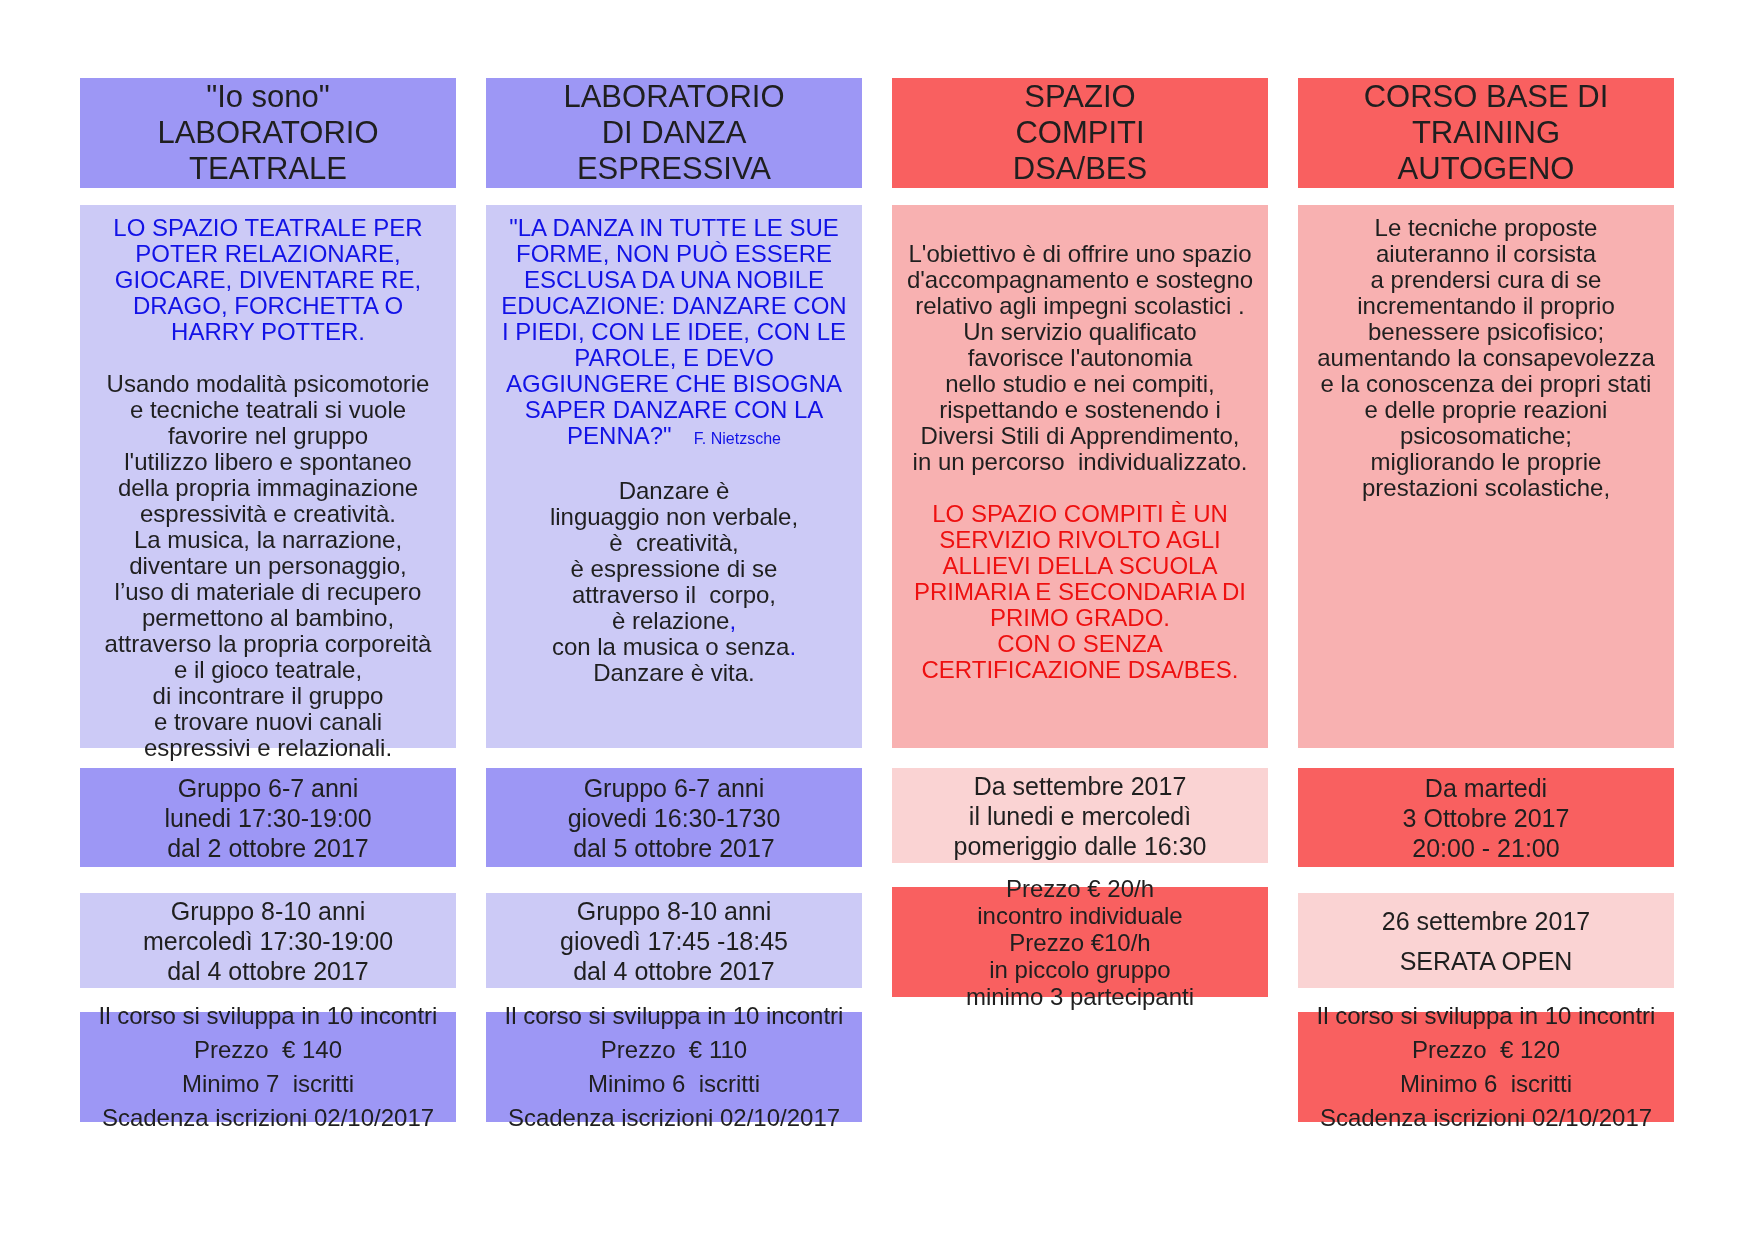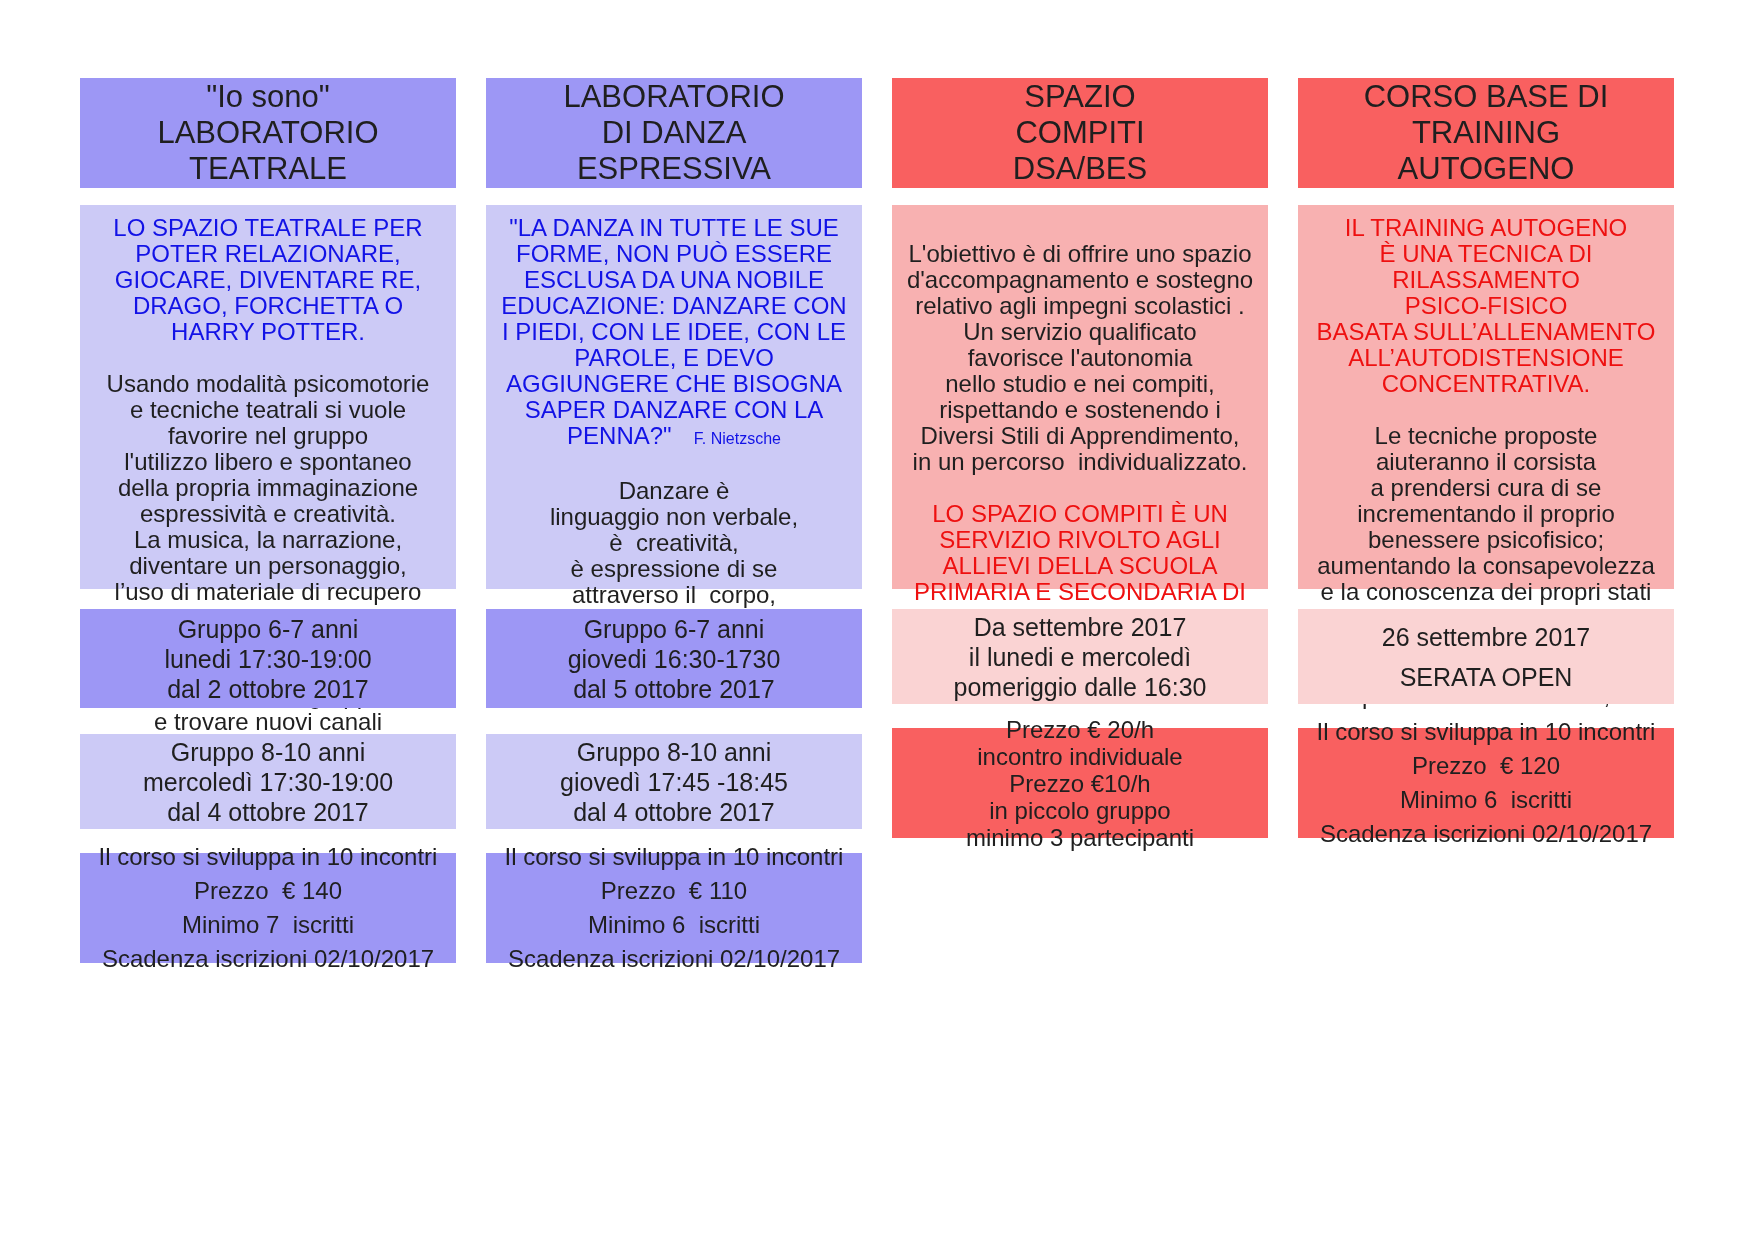--- a/index.html
+++ b/index.html
@@ -20,21 +20,21 @@
 
   .theme-blue { --dark: var(--blue-dark); --light: var(--blue-light); --descbg: var(--blue-light); --accent: var(--text-blue); }
   .theme-red  { --dark: var(--red-dark);  --light: var(--pink-light); --descbg: var(--pink-mid);  --accent: var(--text-red); }
 
   .box {
     width: 100%;
     display: flex; align-items: center; justify-content: center;
     text-align: center;
   }
   .box-header { height: 110px; margin-bottom: 17px; background: var(--dark); }
-  .box-desc   { height: 384px; margin-bottom: 20px; background: var(--descbg);
+  .box-desc   { height: 543px; margin-bottom: 20px; background: var(--descbg);
                 display: block; padding: 10px 6px 0; }
   .box-g1     { height: 99px;  margin-bottom: 26px; }
   .box-g2     { height: 95px;  margin-bottom: 24px; text-align: center; }
   .box-price  { height: 110px; }
   .shade-dark  { background: var(--dark); }
   .shade-light { background: var(--light); }
 
   .header-text {
     margin: 0; font-weight: 400;
     font-size: 31px; line-height: 36px;
@@ -191,39 +191,37 @@
     </div>
   </section>
 
   <section class="column theme-red">
     <div class="box box-header">
       <h2 class="header-text">CORSO BASE DI
 TRAINING
 AUTOGENO</h2>
     </div>
     <div class="box box-desc">
-        <p class="desc-block accent"><span class="seg">IL TRAINING AUTOGENO
-È UNA TECNICA DI
-RILASSAMENTO
-PSICO-FISICO
-BASATA SULL’ALLENAMENTO
-ALL’AUTODISTENSIONE
-CONCENTRATIVA.</span></p>
         <p class="desc-block"><span class="seg">Le tecniche proposte
 aiuteranno il corsista
 a prendersi cura di se
 incrementando il proprio
 benessere psicofisico;
 aumentando la consapevolezza
 e la conoscenza dei propri stati
 e delle proprie reazioni
 psicosomatiche;
 migliorando le proprie
 prestazioni scolastiche,</span></p>
       </div>
+    <div class="box box-g1 shade-dark">
+      <p class="box-text">Da martedi
+3 Ottobre 2017
+20:00 - 21:00</p>
+    </div>
     <div class="box box-g2 shade-light">
       <p class="box-text">26 settembre 2017
 SERATA OPEN</p>
     </div>
     <div class="box box-price shade-dark">
       <p class="box-text">Il corso si sviluppa in 10 incontri
 Prezzo  € 120
 Minimo 6  iscritti
 Scadenza iscrizioni 02/10/2017</p>
     </div>

